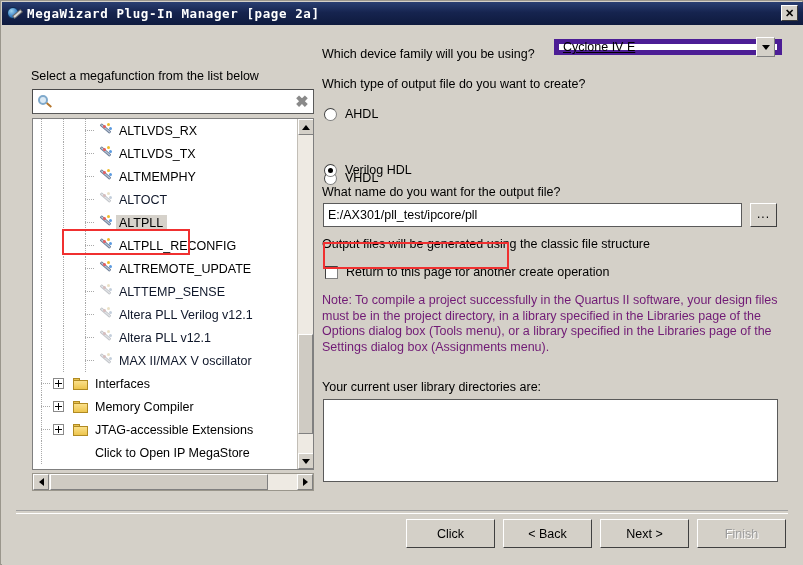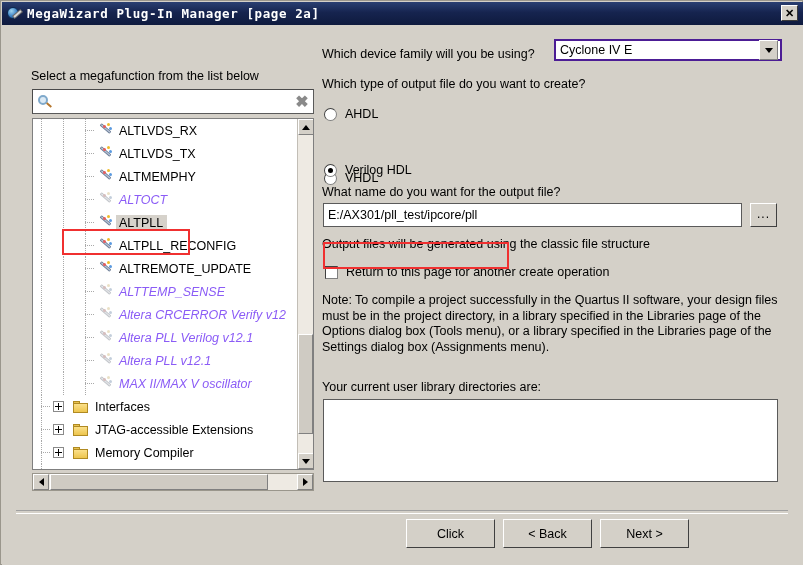--- a/index.html
+++ b/index.html
@@ -229,21 +229,21 @@
     content: "";
     position: absolute; left: 1px; top: 4px;
     width: 7px; height: 1px; background: #000;
   }
   .expander::after {
     content: "";
     position: absolute; left: 4px; top: 1px;
     width: 1px; height: 7px; background: #000;
   }
   .tree-label { margin-left: 5px; }
-  .tree-label.dim { color: #8b5cf6; font-style: italic; }
+  .tree-label.dim { color: #0f172a; }
   .tree-row.selected .tree-label {
     background: #d6d2cb;
     padding: 1px 4px 1px 3px;
     margin-left: 2px;
   }
 
   
   #v-scroll {
     position: absolute;
     right: 0px; top: 0px;
@@ -305,25 +305,25 @@
     margin-left: 1px;
     cursor: pointer;
   }
   #h-right { margin-left: auto; }
 
   
   #r-q-family { left: 320px; top: 22px; }
   #family-select {
     position: absolute;
     left: 552px; top: 14px;
-    width: 228px; height: 22px;
-    background: #ffffff;
-    border: 2px solid #4c1d95;
-    box-sizing: border-box;
-    display: flex; align-items: center;
+    width: 228px; height: 16px;
+    background: #ffffff;
+    border: 5px solid #4c1d95;
+    box-sizing: border-box;
+    display: flex; align-items: center; text-decoration: underline;
   }
   #family-value {
     flex: 1;
     padding-left: 4px;
     font-size: 12.5px;
     white-space: nowrap;
     overflow: hidden;
   }
   #family-arrow {
     width: 19px; height: 20px;
@@ -417,21 +417,21 @@
     flex: none;
   }
   #return-row .cl { margin-left: 8px; white-space: nowrap; }
 
   #note-text {
     position: absolute;
     left: 320px; top: 268px;
     width: 460px;
     line-height: 15.5px;
     font-size: 12.5px;
-    color: #000000;
+    color: #701a75;
   }
   #r-curlib { left: 320px; top: 355px; }
 
   #libdirs {
     position: absolute;
     left: 321px; top: 374px;
     width: 455px; height: 83px;
     background: #ffffff;
     border: 1px solid #5a5a5a;
     box-sizing: border-box;
@@ -624,34 +624,20 @@
             <div class="guide" style="left: 30px;"></div>
             <div class="guide" style="left: 52px;"></div>
             <div class="elbow" style="left: 52px; width: 10px; top: 11px;"></div>
             <div style="width: 64px; flex: 0 0 auto;"></div>
             <div class="wand-icon dim">
               <div class="stick"></div>
               <div class="sp1"></div>
               <div class="sp2"></div>
               <div class="sp3"></div>
             </div>
-            <span class="tree-label dim">Altera CRCERROR Verify v12</span>
-          </div>
-          <div class="tree-row">
-            <div class="guide" style="left: 8px;"></div>
-            <div class="guide" style="left: 30px;"></div>
-            <div class="guide" style="left: 52px;"></div>
-            <div class="elbow" style="left: 52px; width: 10px; top: 11px;"></div>
-            <div style="width: 64px; flex: 0 0 auto;"></div>
-            <div class="wand-icon dim">
-              <div class="stick"></div>
-              <div class="sp1"></div>
-              <div class="sp2"></div>
-              <div class="sp3"></div>
-            </div>
             <span class="tree-label dim">Altera PLL Verilog v12.1</span>
           </div>
           <div class="tree-row">
             <div class="guide" style="left: 8px;"></div>
             <div class="guide" style="left: 30px;"></div>
             <div class="guide" style="left: 52px;"></div>
             <div class="elbow" style="left: 52px; width: 10px; top: 11px;"></div>
             <div style="width: 64px; flex: 0 0 auto;"></div>
             <div class="wand-icon dim">
               <div class="stick"></div>
@@ -690,33 +676,33 @@
           <div class="tree-row">
             <div class="guide" style="left: 8px;"></div>
             <div class="elbow" style="left: 8px; width: 10px; top: 11px;"></div>
             <div style="width: 20px; flex: 0 0 auto;"></div>
             <div class="expander"></div>
             <div style="width: 8px; flex: 0 0 auto;"></div>
             <div class="folder-icon">
               <div class="tab"></div>
               <div class="body"></div>
             </div>
-            <span class="tree-label">JTAG-accessible Extensions</span>
+            <span class="tree-label">Memory Compiler</span>
           </div>
           <div class="tree-row">
             <div class="guide" style="left: 8px;"></div>
             <div class="elbow" style="left: 8px; width: 10px; top: 11px;"></div>
             <div style="width: 20px; flex: 0 0 auto;"></div>
             <div class="expander"></div>
             <div style="width: 8px; flex: 0 0 auto;"></div>
             <div class="folder-icon">
               <div class="tab"></div>
               <div class="body"></div>
             </div>
-            <span class="tree-label">Memory Compiler</span>
+            <span class="tree-label">JTAG-accessible Extensions</span>
           </div>
           <div class="tree-row">
             <div class="guide" style="left: 8px;"></div>
             <div style="width: 20px; flex: 0 0 auto;"></div>
             <div style="width: 19px; flex: 0 0 auto;"></div>
             <div class="folder-icon"></div>
             <span class="tree-label">Click to Open IP MegaStore</span>
           </div>
         </div>
 
@@ -780,17 +766,18 @@
 
     <div id="note-text">Note: To compile a project successfully in the Quartus II software, your design files must be in the project directory, in a library specified in the Libraries page of the Options dialog box (Tools menu), or a library specified in the Libraries page of the Settings dialog box (Assignments menu).</div>
 
     <div class="lbl" id="r-curlib">Your current user library directories are:</div>
     <div id="libdirs"></div>
 
     <div id="separator"></div>
     <button class="btn" id="btn-cancel">Click</button>
     <button class="btn" id="btn-back">&lt; Back</button>
     <button class="btn" id="btn-next">Next &gt;</button>
+    <button class="btn disabled" id="btn-finish">Finish</button>
 
     <div class="annot" id="annot-altpll"></div>
     <div class="annot" id="annot-path"></div>
   </div>
 </div>
 
 </body></html>

